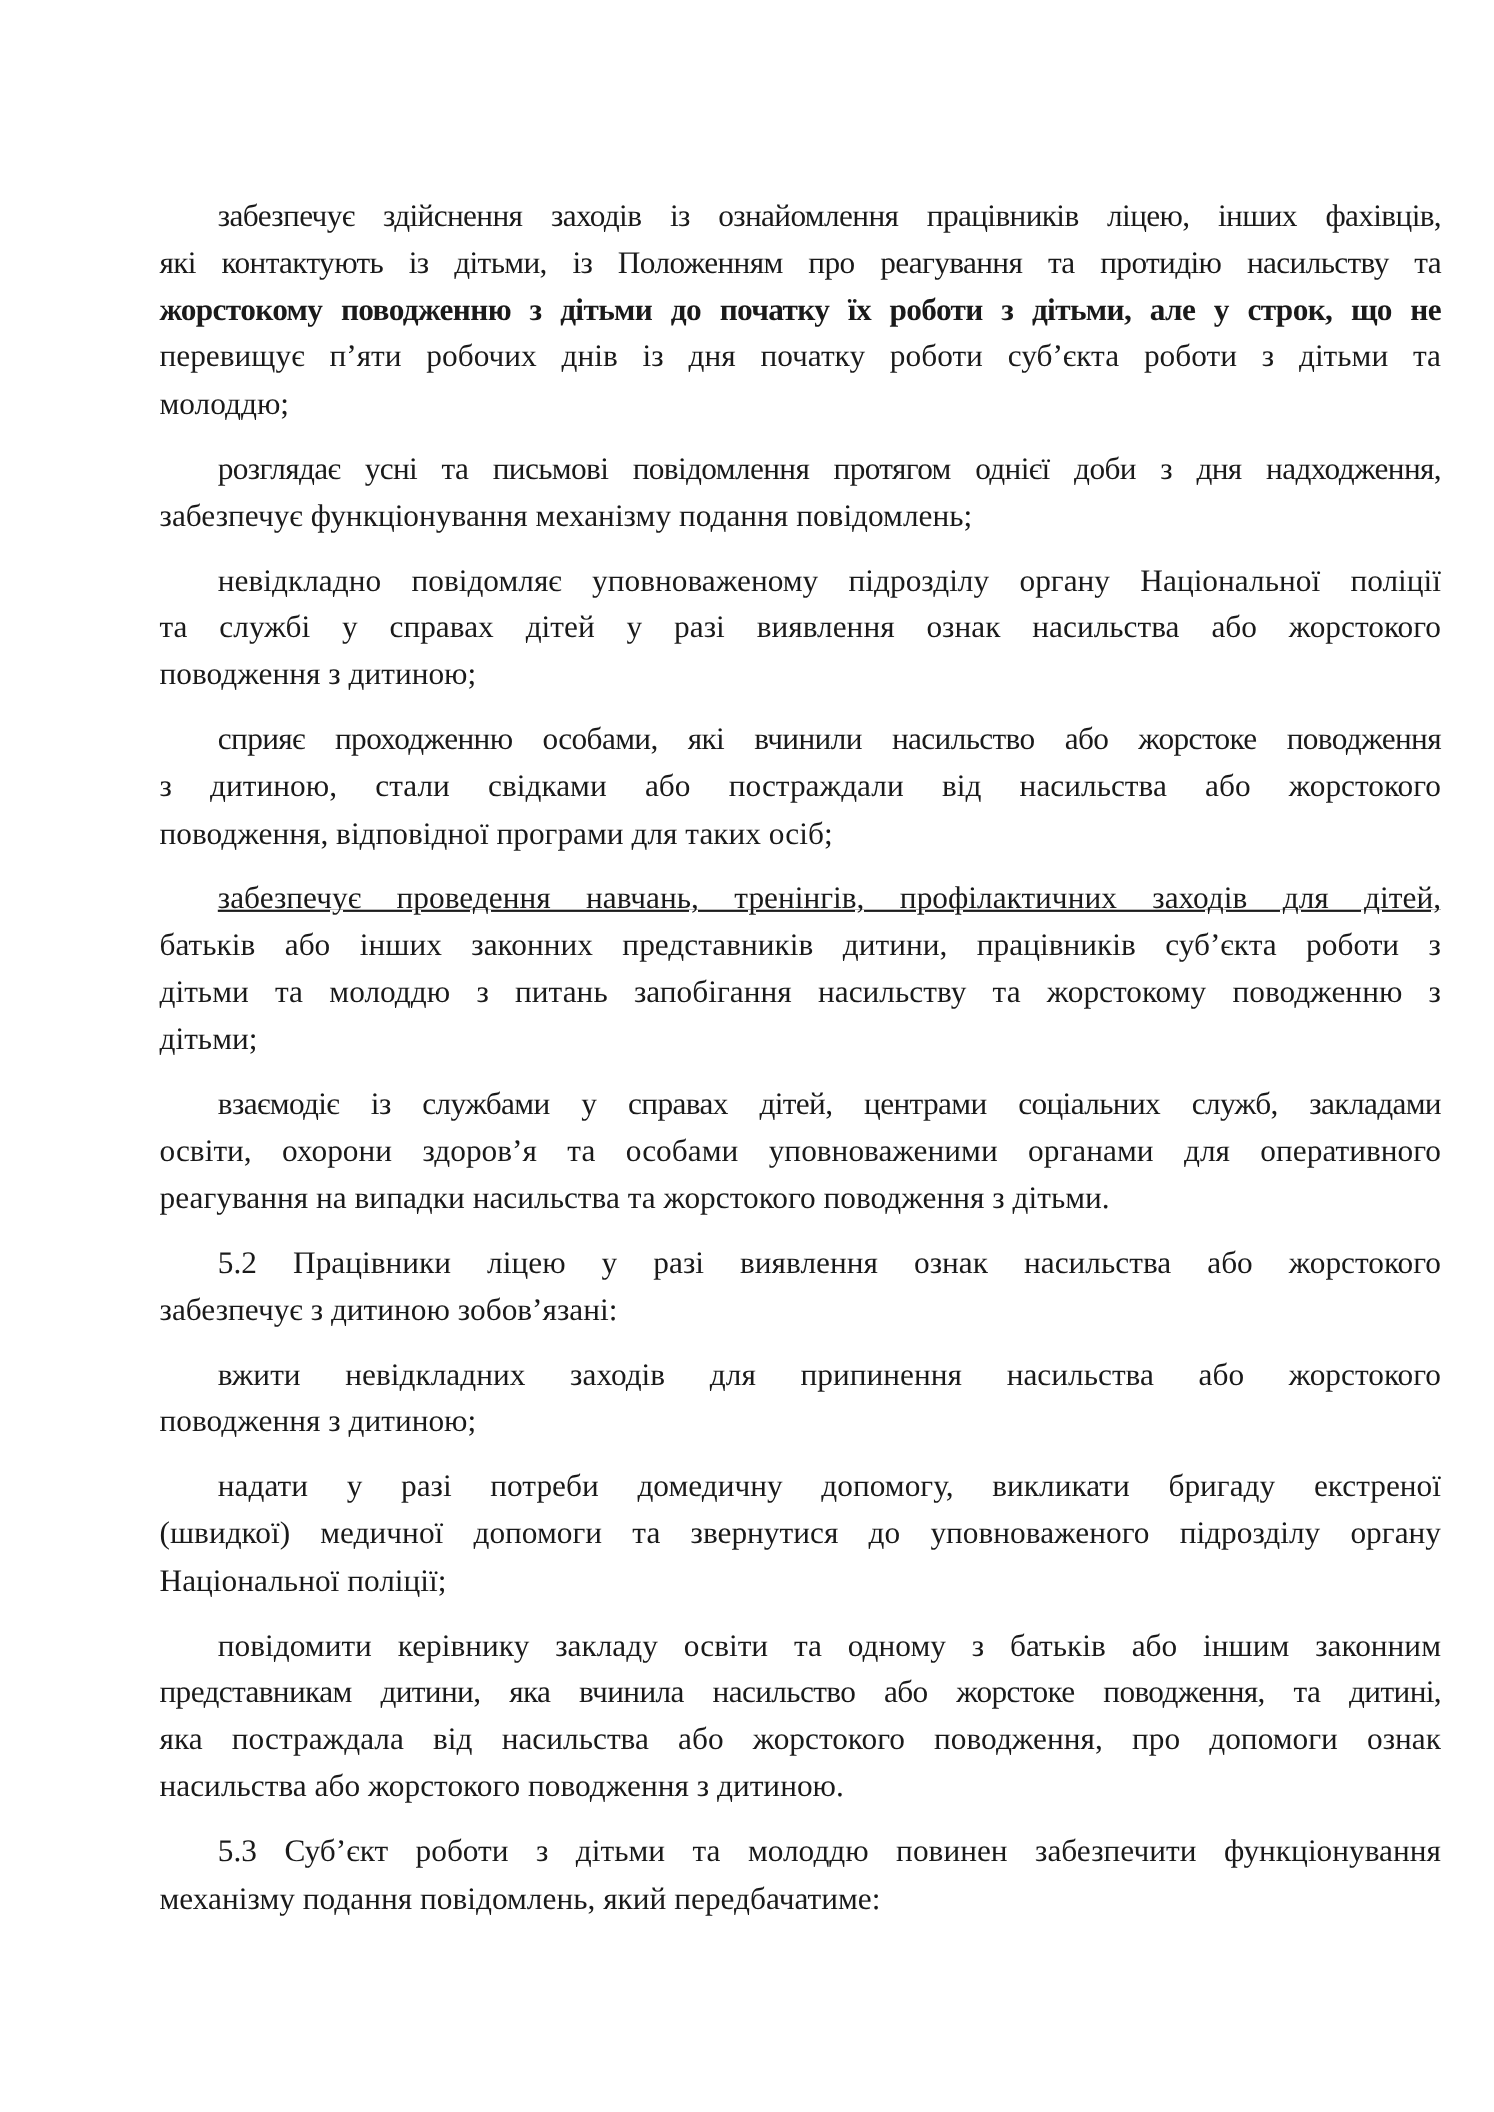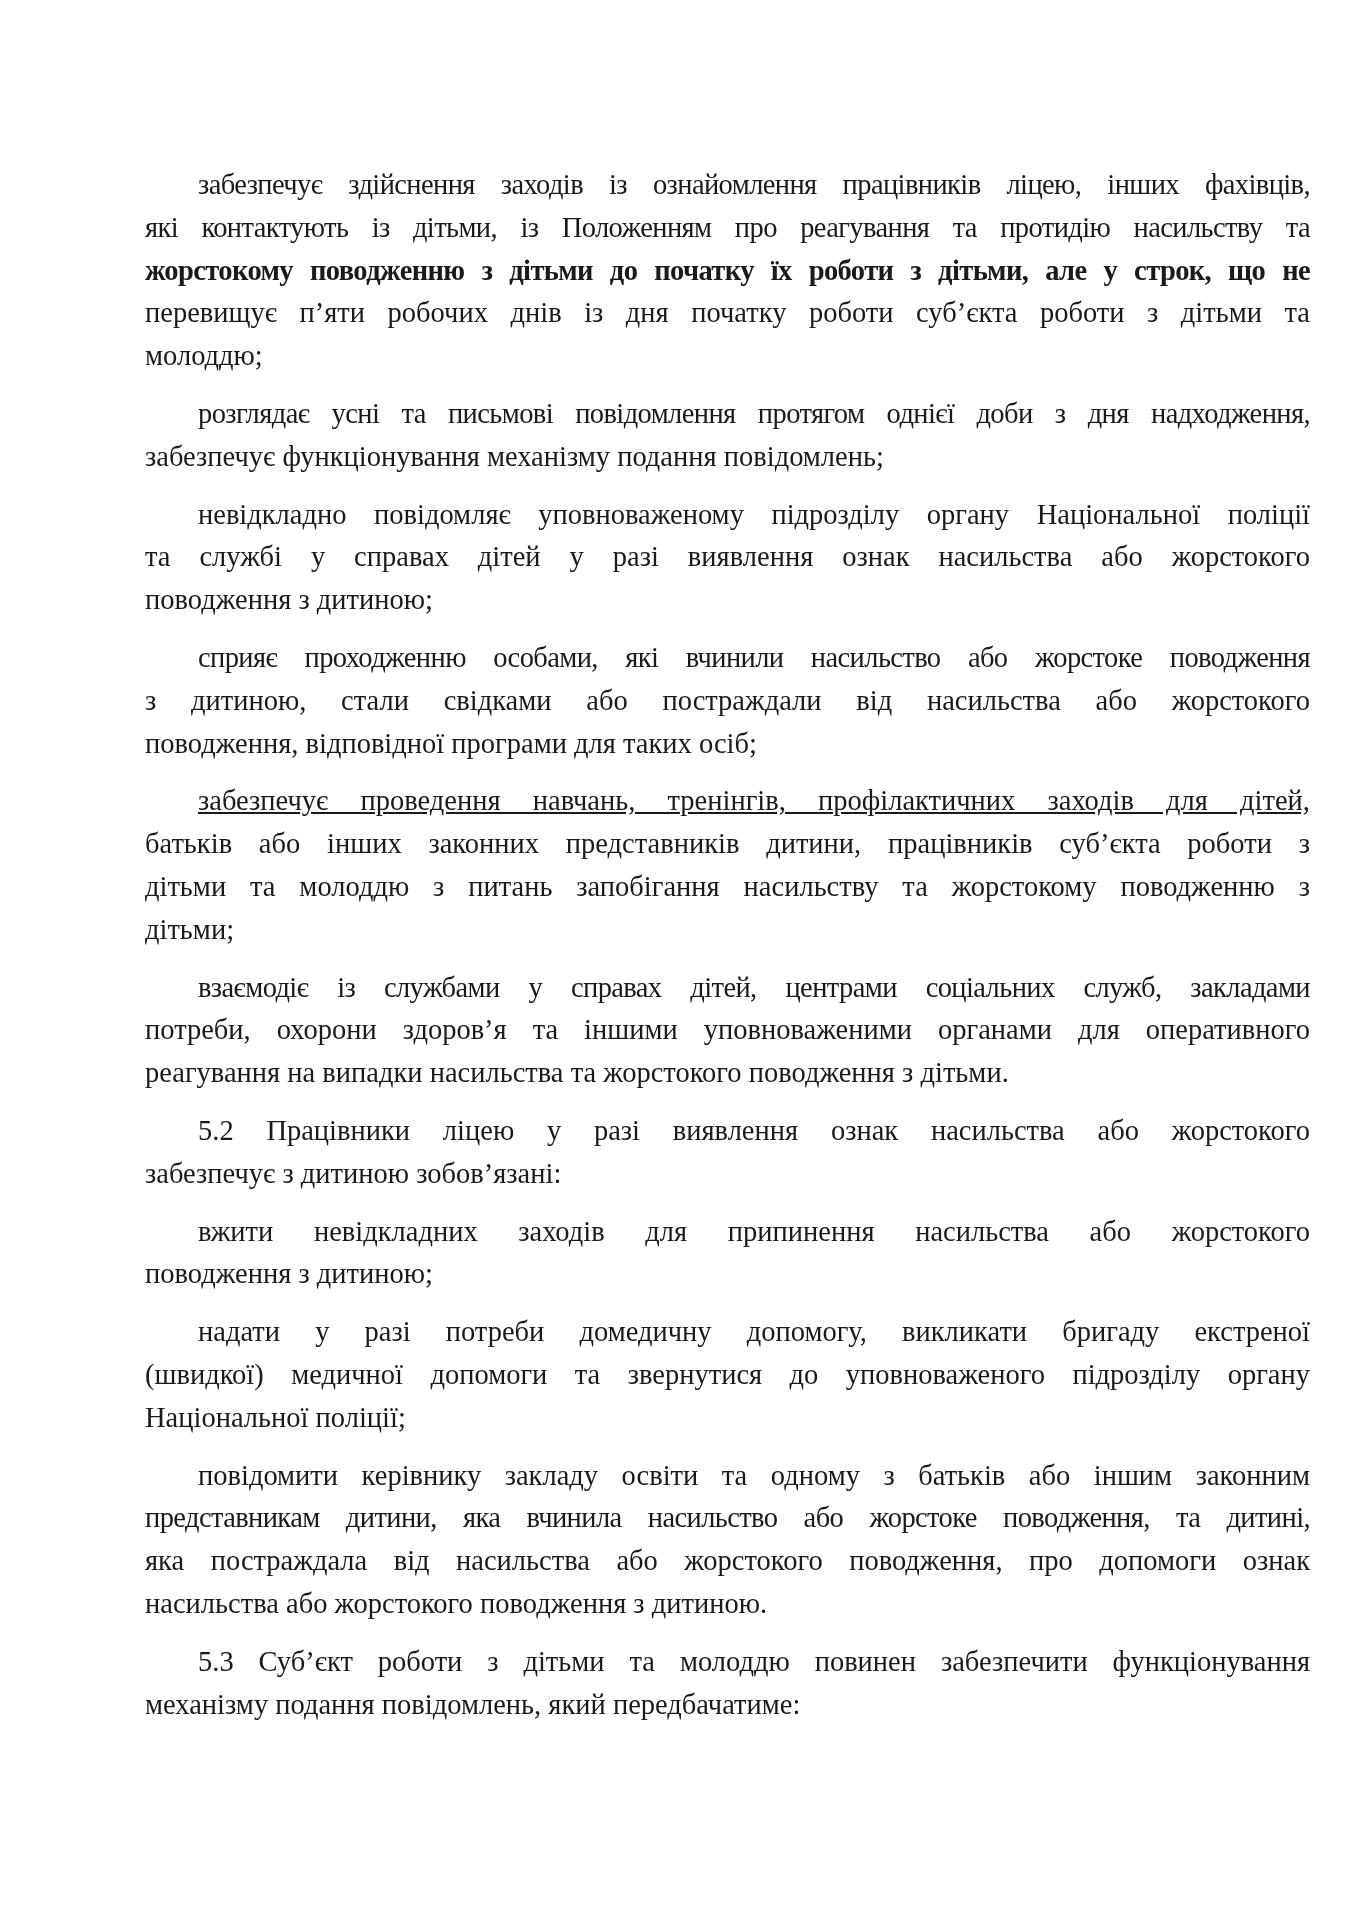--- a/index.html
+++ b/index.html
@@ -17,21 +17,21 @@
       position: absolute;
       left: 145px;
       top: 160px;
       width: 1165px;
       font-family: "Liberation Serif", "DejaVu Serif", serif;
       font-size: 28.5px;
       color: #1a1a1a;
       line-height: 42.8px;
     }
     .para {
-      margin: 4px 0 15px 0;
+      margin: 16px 0 15px 0;
     }
     .line {
       display: block;
       white-space: nowrap;
       text-align: justify;
       text-align-last: justify;
       height: 42.8px;
       overflow: visible;
     }
     .line.first {
@@ -72,21 +72,21 @@
       <span class="line last">поводження, відповідної програми для таких осіб;</span>
     </p>
     <p class="para">
       <span class="line first" style="white-space: normal; text-decoration: underline;">забезпечує проведення навчань, тренінгів, профілактичних заходів для дітей,</span>
       <span class="line" style="white-space: normal;">батьків або інших законних представників дитини, працівників суб’єкта роботи з</span>
       <span class="line" style="white-space: normal;">дітьми та молоддю з питань запобігання насильству та жорстокому поводженню з</span>
       <span class="line last">дітьми;</span>
     </p>
     <p class="para">
       <span class="line first condensed" style="white-space: normal;">взаємодіє із службами у справах дітей, центрами соціальних служб, закладами</span>
-      <span class="line" style="white-space: normal;">потреби, охорони здоров’я та іншими уповноваженими органами для оперативного</span>
+      <span class="line" style="white-space: normal;">освіти, охорони здоров’я та особами уповноваженими органами для оперативного</span>
       <span class="line last">реагування на випадки насильства та жорстокого поводження з дітьми.</span>
     </p>
     <p class="para">
       <span class="line first" style="white-space: normal;">5.2 Працівники ліцею у разі виявлення ознак насильства або жорстокого</span>
       <span class="line last">забезпечує з дитиною зобов’язані:</span>
     </p>
     <p class="para">
       <span class="line first" style="white-space: normal;">вжити невідкладних заходів для припинення насильства або жорстокого</span>
       <span class="line last">поводження з дитиною;</span>
     </p>

